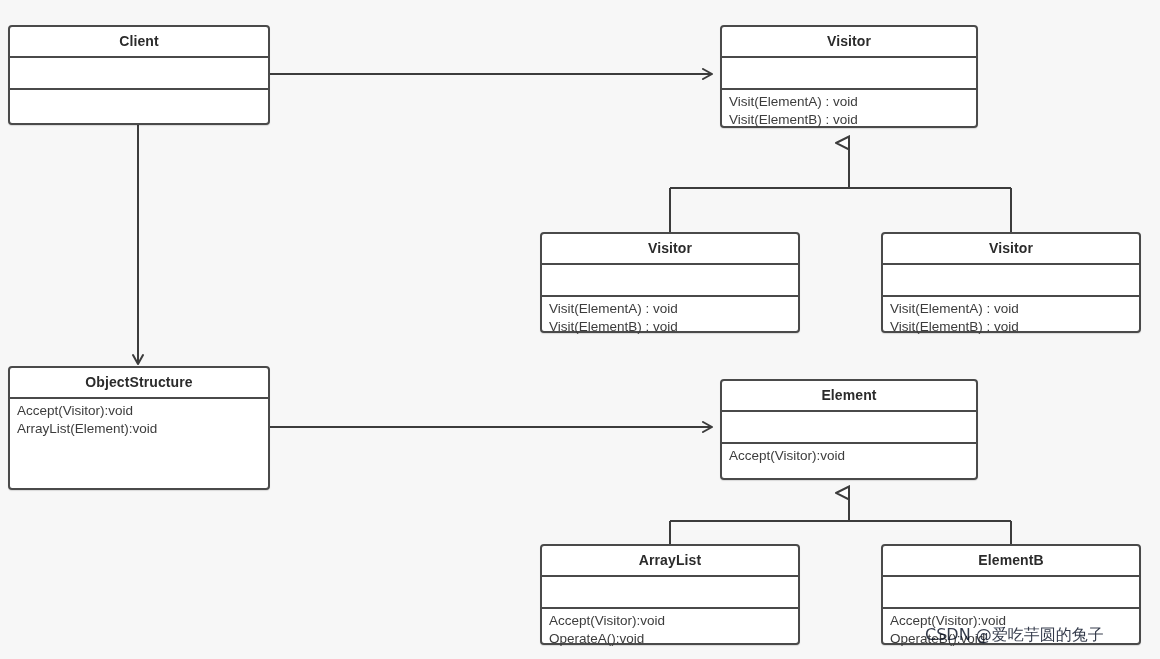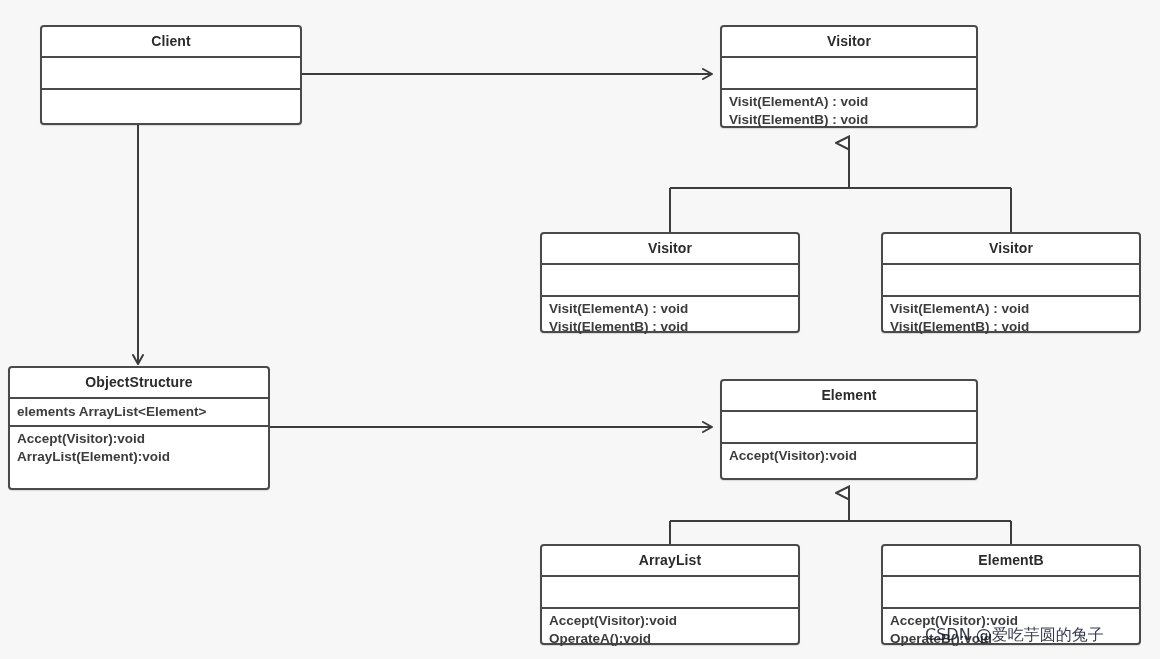--- a/index.html
+++ b/index.html
@@ -50,21 +50,20 @@
   }
   .uml-ops {
     padding: 3px 7px 4px 7px;
     box-sizing: border-box;
   }
   .uml-row {
     font-size: 13.5px;
     color: #3c3c3c;
     line-height: 18px;
     white-space: nowrap;
-    font-weight: bold;
   }
   .empty-row {
     height: 22px;
   }
   .watermark {
     position: absolute;
     font-size: 16px;
     color: #0f172a;
     opacity: 0.85;
     white-space: nowrap;
@@ -107,21 +106,21 @@
     </g>
 
     <g>
       <path d="M849,521 L849,493" fill="none" stroke="#3c3c3c" stroke-width="2" marker-end="url(#hollowTri)"></path>
       <path d="M670,521 L1011,521" fill="none" stroke="#3c3c3c" stroke-width="2"></path>
       <path d="M670,521 L670,544" fill="none" stroke="#3c3c3c" stroke-width="2"></path>
       <path d="M1011,521 L1011,544" fill="none" stroke="#3c3c3c" stroke-width="2"></path>
     </g>
   </svg>
 
-  <div class="uml-class" style="left:8px; top:25px; width:262px; height:100px;margin-left:32px;">
+  <div class="uml-class" style="left:8px; top:25px; width:262px; height:100px;">
     <div class="uml-name">Client</div>
     <div class="uml-attrs">
       <div class="empty-row"></div>
     </div>
     <div class="uml-ops">
       <div class="empty-row"></div>
     </div>
   </div>
 
   <div class="uml-class" style="left:720px; top:25px; width:258px; height:103px;">
@@ -152,23 +151,20 @@
       <div class="empty-row"></div>
     </div>
     <div class="uml-ops">
       <div class="uml-row">Visit(ElementA) : void</div>
       <div class="uml-row">Visit(ElementB) : void</div>
     </div>
   </div>
 
   <div class="uml-class" style="left:8px; top:366px; width:262px; height:124px;">
     <div class="uml-name">ObjectStructure</div>
-    <div class="uml-attrs">
-      <div class="uml-row">elements   ArrayList&lt;Element&gt;</div>
-    </div>
     <div class="uml-ops">
       <div class="uml-row">Accept(Visitor):void</div>
       <div class="uml-row">ArrayList(Element):void</div>
     </div>
   </div>
 
   <div class="uml-class" style="left:720px; top:379px; width:258px; height:101px;">
     <div class="uml-name">Element</div>
     <div class="uml-attrs">
       <div class="empty-row"></div>

